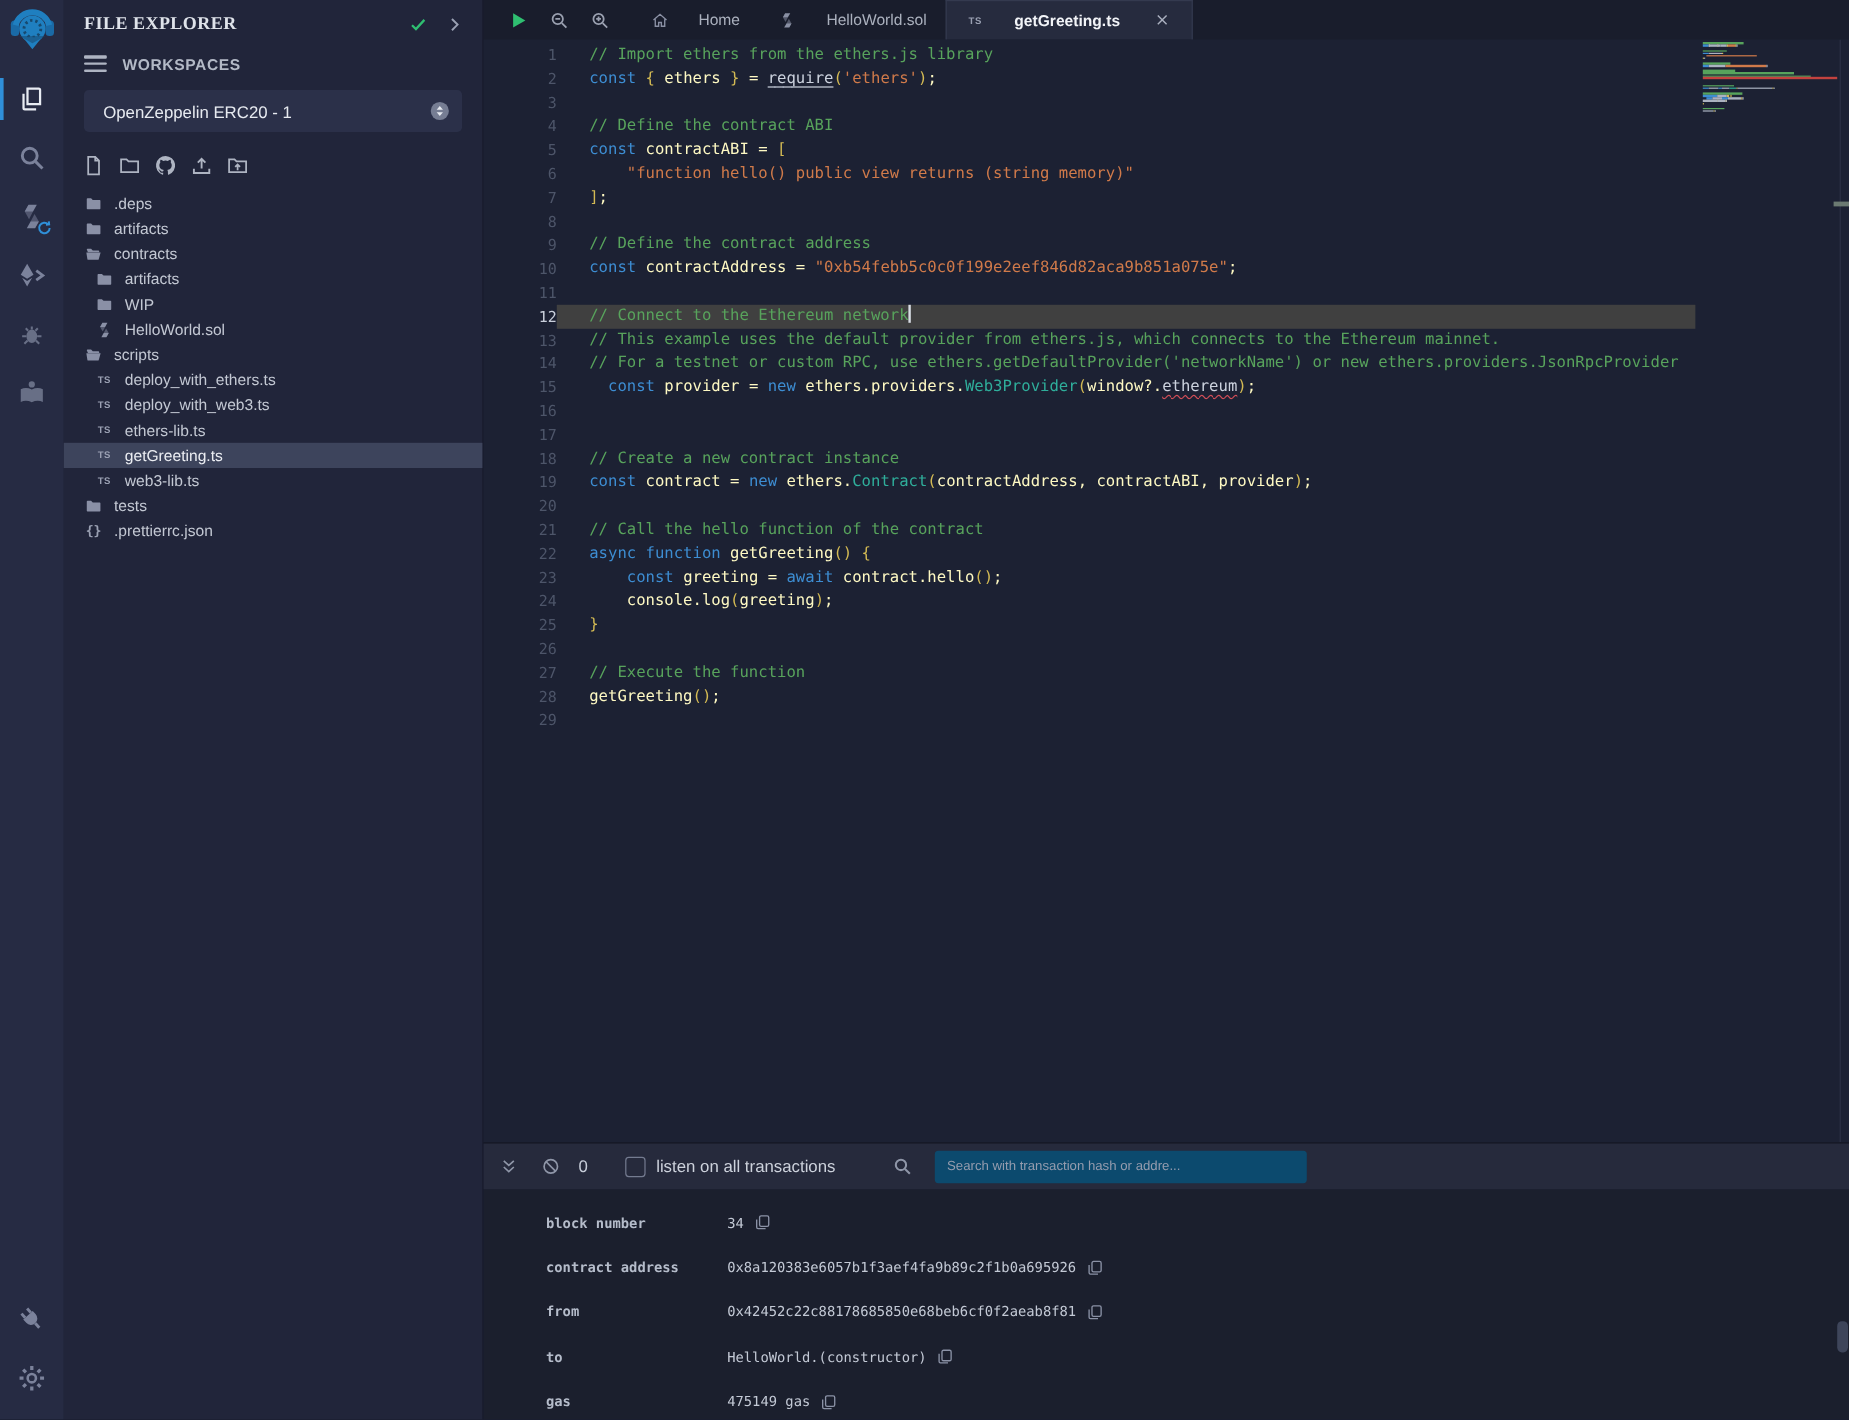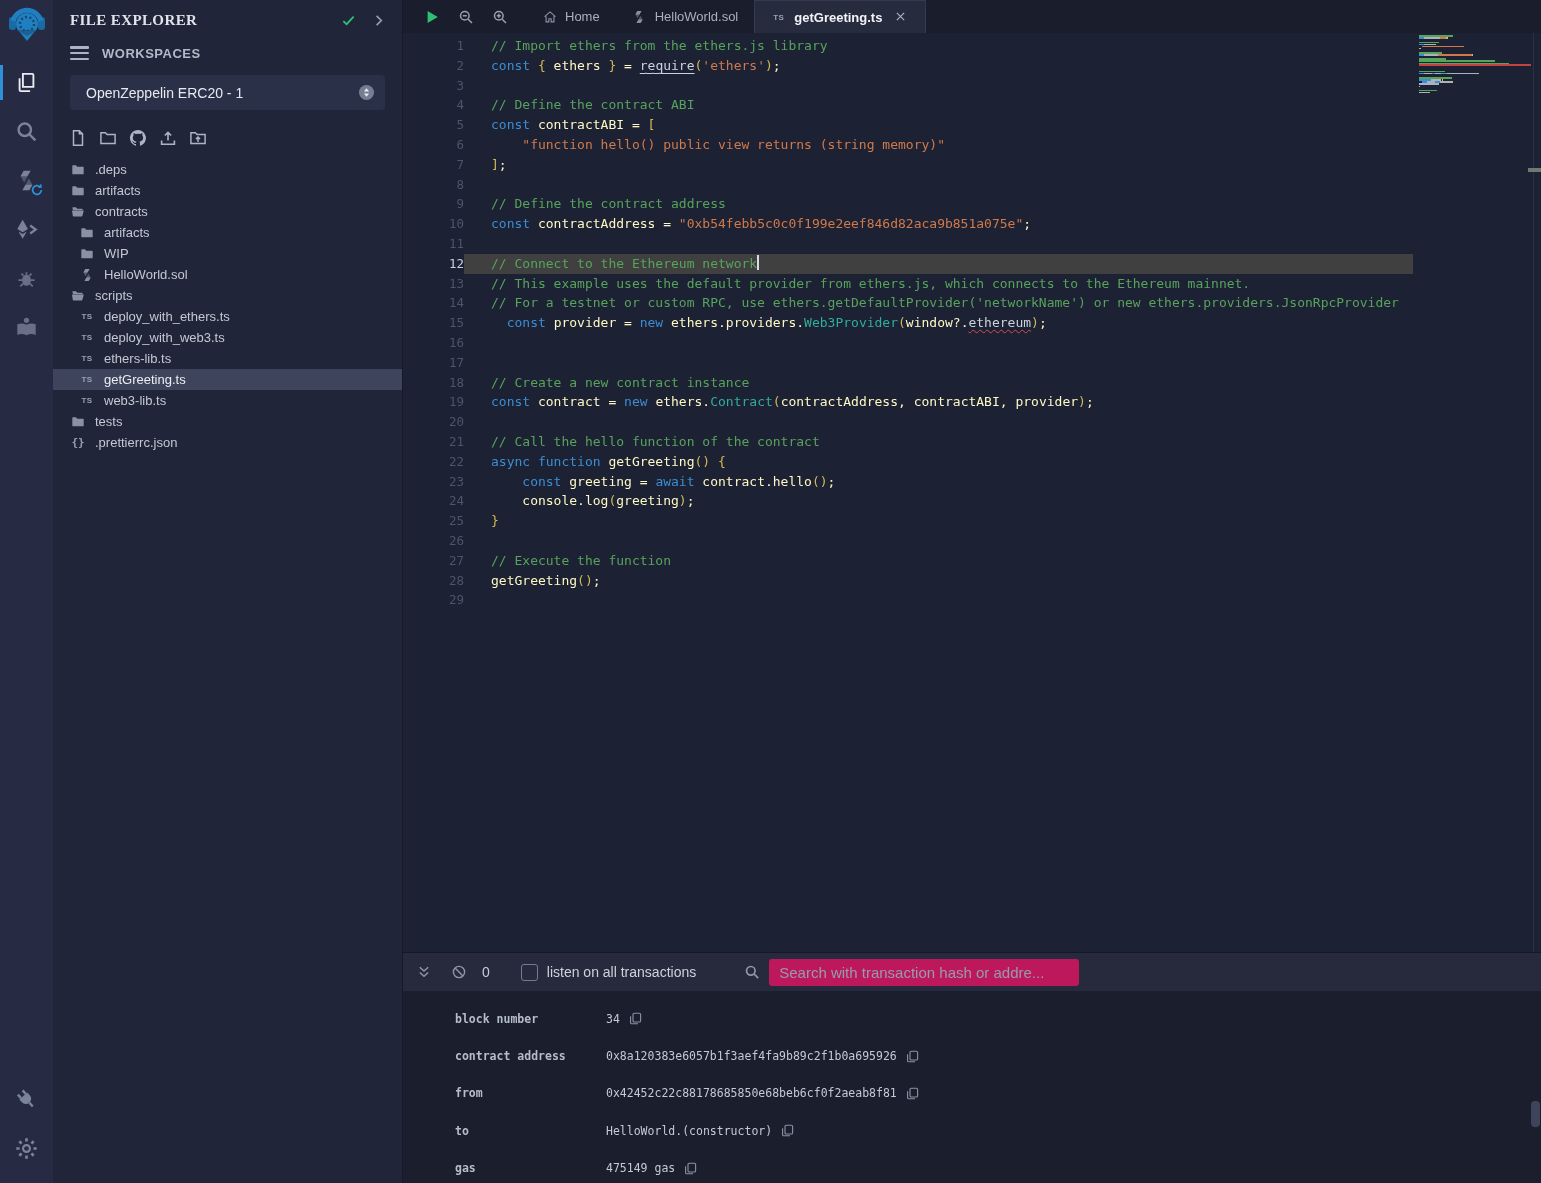--- a/index.html
+++ b/index.html
@@ -48,21 +48,21 @@
 
   
   .main { flex:1; display:flex; flex-direction:column; position:relative; min-width:0; }
 
   
   .tabbar { height:33px; background:#191d2c; display:flex; align-items:stretch; flex-shrink:0; }
   .tab-controls { display:flex; align-items:center; gap:17px; padding:0 18px 0 20px; }
   .tb-icon { width:17px; height:17px; display:flex; align-items:center; justify-content:center; color:#9aa0b0; cursor:pointer; }
   .tb-icon svg { width:16px; height:16px; }
   .tabs { display:flex; align-items:stretch; }
-  .tab { display:flex; align-items:center; gap:8px; padding:12px 16px; font-size:13px; color:#aab0bd; cursor:pointer; }
+  .tab { display:flex; align-items:center; gap:25px; padding:12px 16px; font-size:13px; color:#aab0bd; cursor:pointer; }
   .tab .ticon { width:15px; height:15px; display:flex; align-items:center; justify-content:center; color:#8a90a4; }
   .tab .ticon svg { width:14px; height:14px; }
   .tab.active { background:#262b3e; border:1px solid #343a4f; border-bottom:none; color:#f2f4f8; font-weight:700; }
   .tab-close { width:15px; height:15px; color:#aab0bf; cursor:pointer; margin-left:4px; }
   .tab-close svg { width:13px; height:13px; }
 
   
   .editor { flex:1; position:relative; background:#1c2133; overflow:hidden; }
   .code-area { position:absolute; left:0; top:0; right:128px; bottom:0; padding-top:3px; overflow:hidden; }
   .cline { display:flex; height:19.8px; line-height:19.8px; font-family:"DejaVu Sans Mono", monospace; font-size:13px; white-space:pre; }
@@ -93,21 +93,21 @@
   .terminal { height:231px; background:#1b1f2d; border-top:1px solid #141824; display:flex; flex-direction:column; flex-shrink:0; position:relative; }
   .term-toolbar { height:38px; background:#262a3c; display:flex; align-items:center; flex-shrink:0; }
   .term-icon { width:18px; height:18px; color:#8f96a8; display:flex; align-items:center; justify-content:center; cursor:pointer; }
   .term-icon svg { width:16px; height:16px; }
   .t-chev { margin-left:12px; }
   .t-ban { margin-left:17px; }
   .t-count { margin-left:14px; font-size:14px; color:#c6ccd8; }
   .t-check { margin-left:31px; width:17px; height:17px; border:1px solid #747b90; border-radius:3px; background:transparent; cursor:pointer; flex-shrink:0; }
   .t-listen { margin-left:9px; font-size:14px; color:#cdd2dc; cursor:pointer; }
   .t-search { margin-left:47px; }
-  .t-input { margin-left:8px; width:310px; height:27px; background:#be185d; border:none; border-radius:3px; padding:0 10px; font-size:15px; color:#d6dae2; font-family:"Liberation Sans", sans-serif; }
+  .t-input { margin-left:18px; width:310px; height:27px; background:#0c4a6e; border:none; border-radius:3px; padding:0 10px; font-size:11px; color:#d6dae2; font-family:"Liberation Sans", sans-serif; }
   .t-input::placeholder { color:#959cae; }
   .term-rows { padding-top:9px; }
   .term-row { height:37.4px; display:flex; align-items:center; font-family:"DejaVu Sans Mono", monospace; font-size:11.5px; }
   .term-key { width:203px; padding-left:52px; color:#b5bcca; font-weight:700; flex-shrink:0; }
   .term-val { color:#c3c9d5; display:flex; align-items:center; gap:9px; }
   .copy-btn { width:13px; height:13px; color:#8b92a6; cursor:pointer; display:flex; }
   .copy-btn svg { width:13px; height:13px; }
   .term-thumb { position:absolute; right:1px; top:148px; width:9px; height:26px; background:#3e455a; border-radius:4px; cursor:pointer; }
 </style>
 </head>

